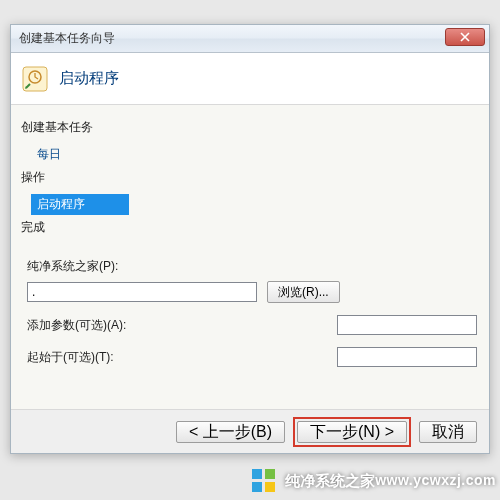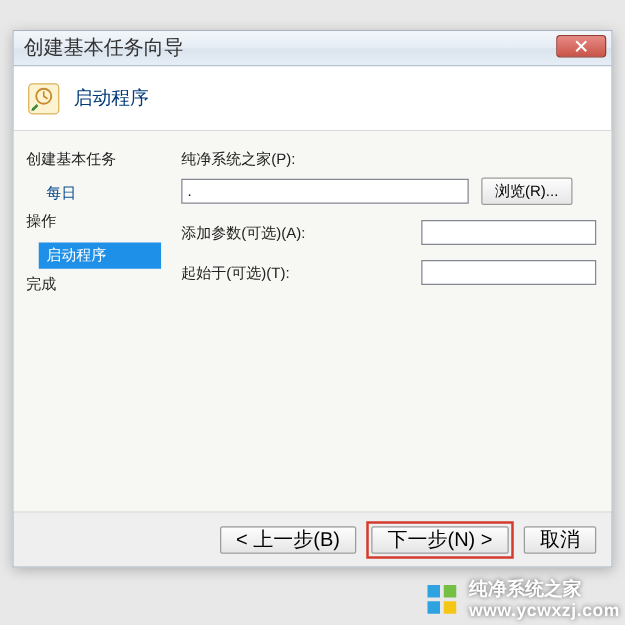--- a/index.html
+++ b/index.html
@@ -25,21 +25,21 @@
   }
   .titlebar {
     height: 28px;
     background: linear-gradient(to bottom, #f2f6fb 0%, #e6edf5 48%, #dbe4ee 52%, #e6edf5 100%);
     border-bottom: 1px solid #b8c2cc;
     display: flex;
     align-items: center;
     padding: 0 4px 0 8px;
     position: relative;
   }
-  .titlebar .title { font-size: 16px; color: #333; }
+  .titlebar .title { font-size: 12px; color: #333; }
   .close-btn {
     position: absolute;
     right: 4px;
     top: 3px;
     width: 40px;
     height: 18px;
     background: linear-gradient(to bottom, #e78b84, #c9544a);
     border: 1px solid #9a3b33;
     border-radius: 3px;
     color: #fff;
@@ -67,20 +67,21 @@
     justify-content: center;
   }
   .header-title {
     font-size: 15px;
     color: #003b79;
   }
   .body {
     display: flex;
     height: calc(100% - 28px - 52px - 44px);
     background: #f7f7f3;
+    flex-direction: column;
   }
   .sidebar {
     width: 118px;
     padding: 12px 0 0 10px;
     background: #f7f7f3;
   }
   .section-head {
     font-size: 12px;
     color: #222;
     margin-bottom: 6px;
@@ -162,21 +163,21 @@
     right: 4px;
     display: flex;
     align-items: center;
     gap: 6px;
     color: #fff;
     font-weight: bold;
     text-shadow: 0 0 4px rgba(0,0,0,0.6);
     pointer-events: none;
   }
   .wm-logo svg { display: block; }
-  .wm-text { display: flex; flex-direction: column; line-height: 1.1; }
+  .wm-text { display: flex; flex-direction: row; line-height: 1.1; }
   .wm-main { font-size: 15px; }
   .wm-sub { font-size: 14px; letter-spacing: 0.5px; }
 </style>
 </head>
 <body>
 
 <div class="outer-frame">
 
   <div class="titlebar">
     <span class="title">创建基本任务向导</span>

